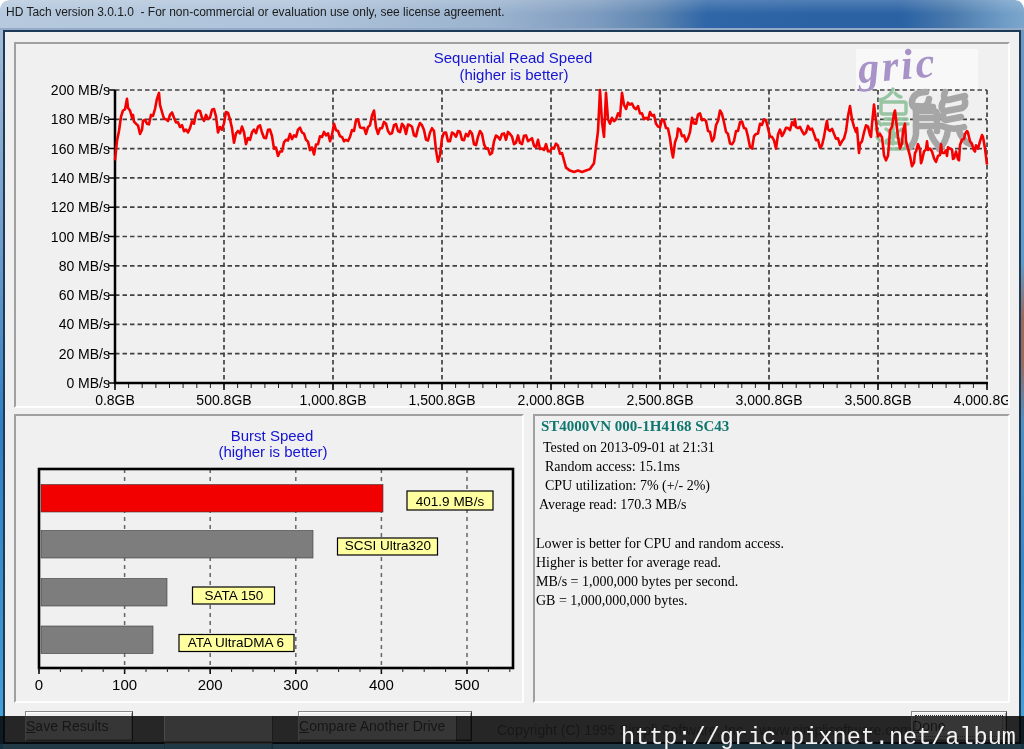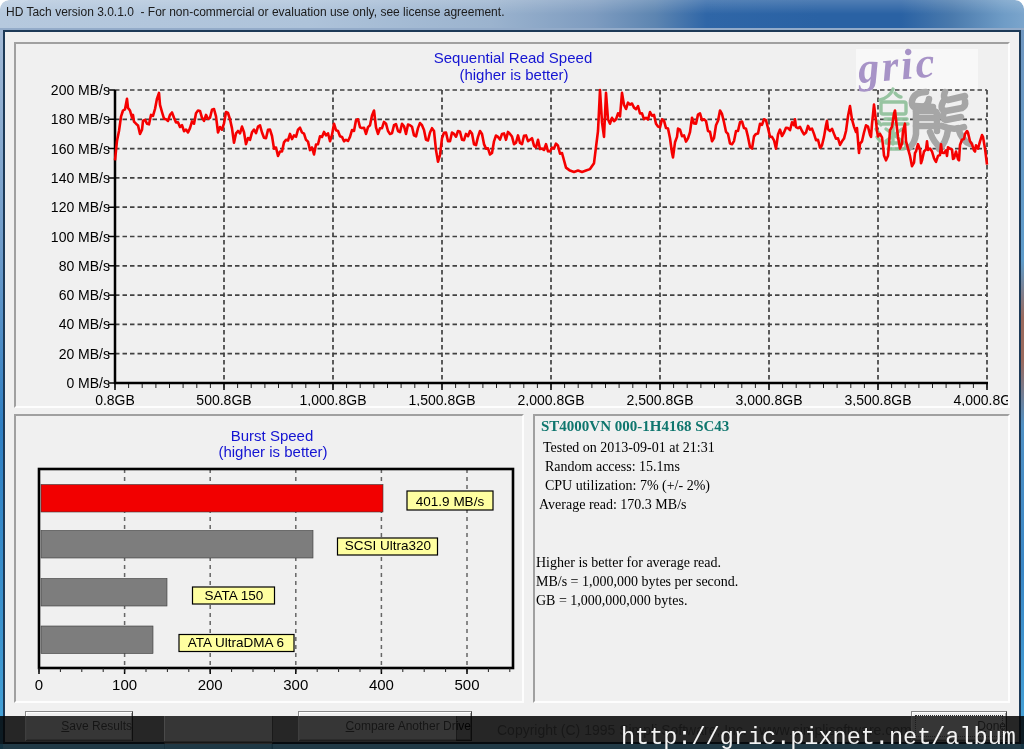--- a/index.html
+++ b/index.html
@@ -18,21 +18,21 @@
 .panel {position:absolute;background:#f0f0f0;border-top:2px solid #a0a0a0;border-left:2px solid #a0a0a0;border-right:2px solid #fdfdfd;border-bottom:2px solid #fdfdfd;overflow:hidden}
 #p1 {left:14px;top:42px;width:996px;height:366px}
 #p2 {left:14px;top:414px;width:510px;height:289px}
 #p3 {left:533px;top:414px;width:477px;height:289px}
 #c1 {position:absolute;left:0;top:0}
 #c2 {position:absolute;left:0;top:0}
 
 #p3 .hdr {position:absolute;left:6px;top:2px;font:bold 15px "Liberation Serif",serif;color:#0f766e}
 #p3 .l {position:absolute;left:1px;font:14px "Liberation Serif",serif;color:#000;white-space:pre}
 
-.btn {position:absolute;height:30px;background:#f0f0f0;border:1px solid #898989;border-bottom-color:#404040;border-right-color:#404040;box-shadow:inset 1px 1px 0 #ffffff,inset -1px -1px 0 #a8a8a8;font-size:12px;color:#000;text-align:right;line-height:28px}
+.btn {position:absolute;height:30px;background:#f0f0f0;border:1px solid #898989;border-bottom-color:#404040;border-right-color:#404040;box-shadow:inset 1px 1px 0 #ffffff,inset -1px -1px 0 #a8a8a8;font-size:14px;color:#000;text-align:left;line-height:28px}
 #copyr {position:absolute;left:497px;top:722px;font-size:14px;color:#8d8d8d}
 #band {position:absolute;left:0;top:716px;width:1024px;height:33px;background:rgba(3,3,3,0.855)}
 #bandbot {position:absolute;left:0;top:744px;width:1024px;height:5px;background:rgba(27,72,95,0.55)}
 #url {position:absolute;left:621px;top:724px;font:23.5px "Liberation Mono",monospace;color:#f2f2f2}
 u {text-decoration:underline}
 </style></head>
 <body>
 <div id="win">
  <div id="fn"></div>
  <div id="titlebar">
@@ -277,20 +277,21 @@
 <text x="220" y="231" class="bl">ATA UltraDMA 6</text>
 
 </svg>
     </div>
  <div class="panel" id="p3">
   <div class="hdr">ST4000VN 000-1H4168 SC43</div>
   <div class="l" style="top:24px;left:8px">Tested on 2013-09-01 at 21:31</div>
   <div class="l" style="top:43px;left:10px">Random access: 15.1ms</div>
   <div class="l" style="top:62px;left:10px">CPU utilization: 7% (+/- 2%)</div>
   <div class="l" style="top:81px;left:4px">Average read: 170.3 MB/s</div>
+  <div class="l" style="top:120px">Lower is better for CPU and random access.</div>
   <div class="l" style="top:139px">Higher is better for average read.</div>
   <div class="l" style="top:158px">MB/s = 1,000,000 bytes per second.</div>
   <div class="l" style="top:177px">GB = 1,000,000,000 bytes.</div>
  </div>
  <div class="btn" style="left:25px;top:711px;width:108px"><u>S</u>ave Results</div>
  <div class="btn" style="left:164px;top:742px;width:109px"><u>U</u>pload Results</div>
  <div class="btn" style="left:298px;top:711px;width:174px"><u>C</u>ompare Another Drive</div>
  <div class="btn" style="left:911px;top:711px;width:96px;outline:1px dotted #333;outline-offset:-5px"><u>D</u>one</div>
  <div id="copyr">Copyright (C) 1995 Simpli Software, Inc. - www.simplisoftware.com</div>
  <div id="band"></div>

